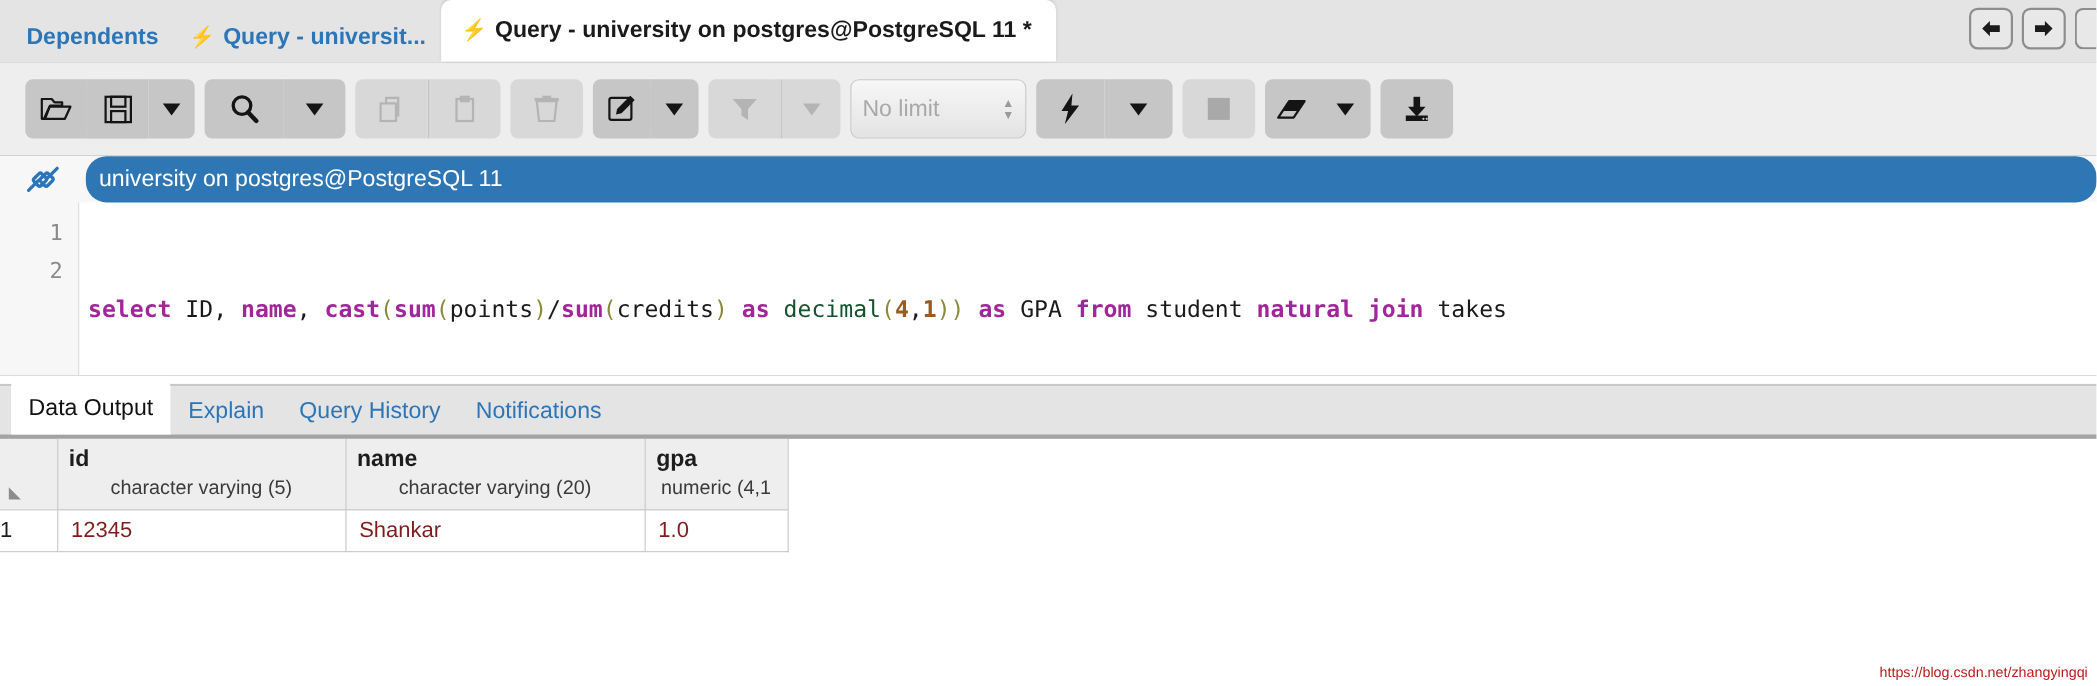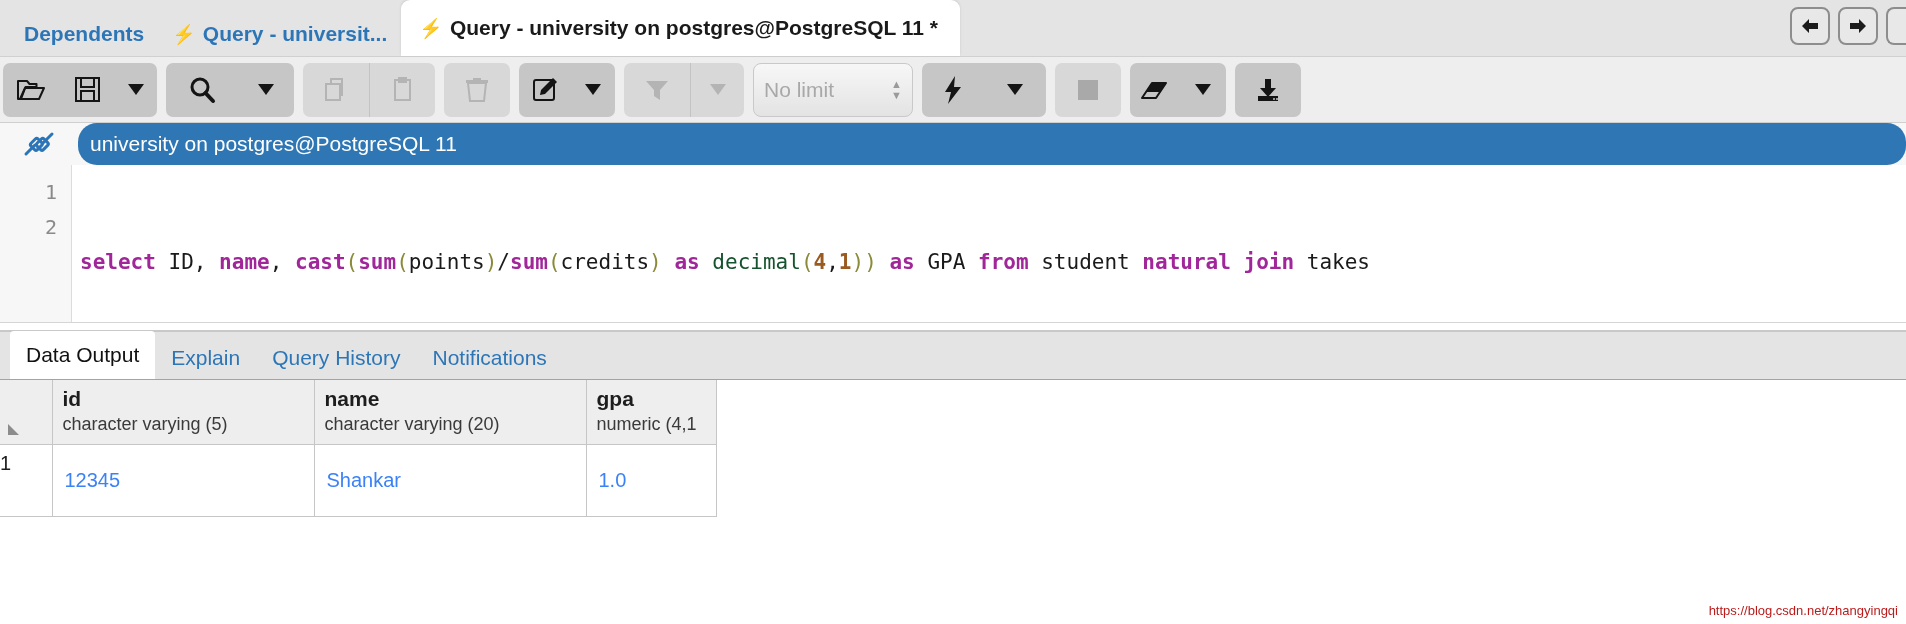--- a/index.html
+++ b/index.html
@@ -59,27 +59,27 @@
     border-radius: 8px;
     background: #e8e8e8;
     display: flex; align-items: center; justify-content: center;
     font-size: 21px; color: #1b1b1b;
     cursor: pointer;
   }
   .navbtn.clipped { width: 20px; border-right: none; border-top-right-radius:0; border-bottom-right-radius:0; }
 
   
   .toolbar {
-    height: 67px;
+    height: 86px;
     background: #eeeeee;
     border-top: 1px solid #d0d0d0;
     border-bottom: 1px solid #cfcfcf;
     display: flex;
     align-items: center;
-    padding: 0 3px;
+    padding: 0 23px;
     gap: 0px;
   }
   .tgroup { display: flex; align-items: center; margin-right: 9px; }
   .tbtn {
     height: 54px;
     min-width: 56px;
     background: #c6c6c6;
     border: none;
     border-radius: 7px;
     display: flex; align-items: center; justify-content: center;
@@ -184,21 +184,21 @@
 
   .splitter { height: 9px; background: #ffffff; border-bottom: 2px solid #c8c8c8; }
 
   
   .restabs {
     height: 48px;
     background: #e4e4e4;
     display: flex;
     align-items: flex-end;
     padding-left: 10px;
-    border-bottom: 1px solid #a3a3a3;
+    border-bottom: 4px solid #a3a3a3;
   }
   .rtab {
     height: 42px;
     padding: 0 16px;
     display: flex; align-items: center;
     font-size: 21px;
     color: #2c76b8;
     cursor: pointer;
     white-space: nowrap;
   }
@@ -235,34 +235,34 @@
     border-bottom: 0 solid transparent;
     transform: rotate(0deg);
   }
   .colhdr {
     background: #eeeeee;
     padding: 6px 10px 8px 10px;
     height: 62px;
     cursor: pointer;
   }
   .colname { font-size: 21px; font-weight: bold; color: #1d1d1d; line-height: 26px; }
-  .coltype { font-size: 18px; color: #3a3a3a; line-height: 24px; font-weight: normal; }
+  .coltype { font-size: 18px; color: #3a3a3a; line-height: 24px; font-weight: normal; text-align: center; }
   .rownum {
     background: #ffffff;
     width: 52px;
     text-align: center;
     font-size: 20px;
     color: #1d1d1d;
     padding: 7px 0;
     cursor: pointer;
   }
   .cell {
-    padding: 24px 12px;
+    padding: 7px 12px;
     font-size: 20px;
-    color: #3b82f6;
+    color: #7f1d1d;
     background: #ffffff;
     cursor: cell;
   }
   .cell.num { text-align: left; }
   .w-id { width: 262px; }
   .w-name { width: 272px; }
   .w-gpa { width: 130px; }
 
   .watermark {
     position: absolute;

